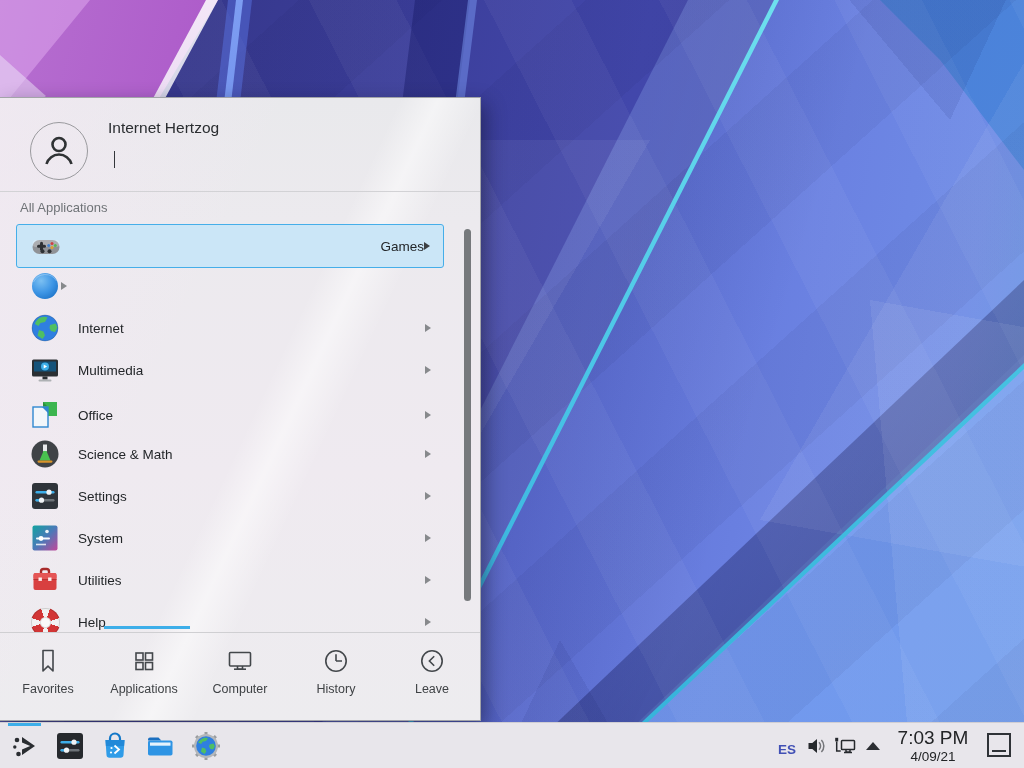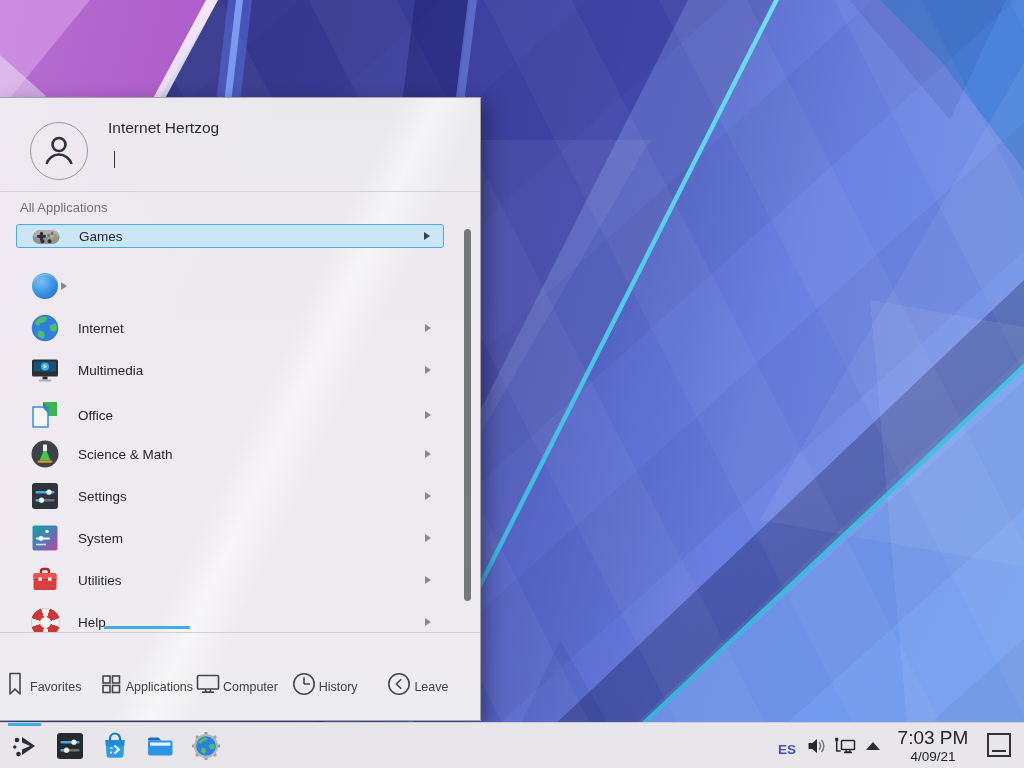--- a/index.html
+++ b/index.html
@@ -63,35 +63,35 @@
   .mh-search{position:absolute;left:108px;top:49px;width:340px;height:25px;box-sizing:border-box;
     border:1px solid #6fb7e6;border-radius:2px;background:#fbfbfc;
     font-family:"Liberation Sans",sans-serif;font-size:13px;color:#232629;padding:0 6px;outline:none;}
   .mh-search::placeholder{color:#9b9ea1;}
   .mh-cursor{position:absolute;left:114px;top:53px;width:1px;height:17px;background:#33363a;}
   .m-sep{position:absolute;left:0;top:93px;width:100%;height:1px;background:#d2d2d5;}
   .m-section{position:absolute;left:20px;top:102px;font-size:13px;color:#6f7377;}
 
   .m-list{position:absolute;left:0;top:125px;width:100%;height:409px;overflow:hidden;}
   .row{position:absolute;left:16px;width:428px;height:42px;box-sizing:border-box;display:flex;align-items:center;}
-  .row.sel{background:#cbe6f7;border:1px solid #45aee9;border-radius:3px;height:24px;margin-top:1px;}
+  .row.sel{background:#cbe6f7;border:1px solid #45aee9;border-radius:3px;height:44px;margin-top:1px;text-align:right;}
   .row .cicon{width:32px;height:32px;margin-left:13px;display:flex;align-items:center;justify-content:center;flex:none;}
   .row .clabel{margin-left:17px;font-size:13.5px;color:#232629;flex:1;}
   .row .arr{width:0;height:0;border-top:4.5px solid transparent;border-bottom:4.5px solid transparent;
     border-left:6px solid #87898c;margin-right:13px;}
   .row.sel .arr{border-left-color:#3c4043;}
   .ic-help{width:29px;height:29px;border-radius:50%;position:relative;
     box-shadow:inset 0 0 0 1px rgba(0,0,0,0.15);
     background:conic-gradient(from 18deg,#d23535 0 54deg,#f2f2f2 54deg 90deg,#d23535 90deg 144deg,#f2f2f2 144deg 180deg,#d23535 180deg 234deg,#f2f2f2 234deg 270deg,#d23535 270deg 324deg,#f2f2f2 324deg 360deg);}
   .ic-help::after{content:"";position:absolute;inset:9px;border-radius:50%;background:#fafafa;
     box-shadow:inset 0 0 0 1px rgba(0,0,0,0.12);}
   .m-scroll{position:absolute;left:464px;top:131px;width:7px;height:372px;border-radius:3.5px;background:#76797c;}
 
   .m-foot{position:absolute;left:0;top:534px;width:100%;height:89px;border-top:1px solid #cfcfd2;display:flex;}
-  .tab{flex:1;display:flex;flex-direction:row;align-items:center;padding-top:13px;}
+  .tab{flex:1;display:flex;flex-direction:column;align-items:center;padding-top:13px;}
   .tab .tlabel{margin-top:6px;font-size:12.5px;color:#3f4245;}
   .m-ind{position:absolute;left:104px;top:528px;width:86px;height:3px;background:#3daee9;}
 
   
   .taskbar{position:absolute;left:0;top:722px;width:1024px;height:46px;background:#e8e6eb;
     border-top:1px solid rgba(0,0,0,0.10);box-sizing:border-box;}
   .tb-ind{position:absolute;left:8px;top:0;width:33px;height:3px;background:#3daee9;}
   .tb-ic{position:absolute;top:7px;width:32px;height:32px;}
   .tray-txt{position:absolute;top:0;height:52px;display:flex;align-items:center;font-weight:bold;font-size:13.5px;}
   .tray-ic{position:absolute;}

